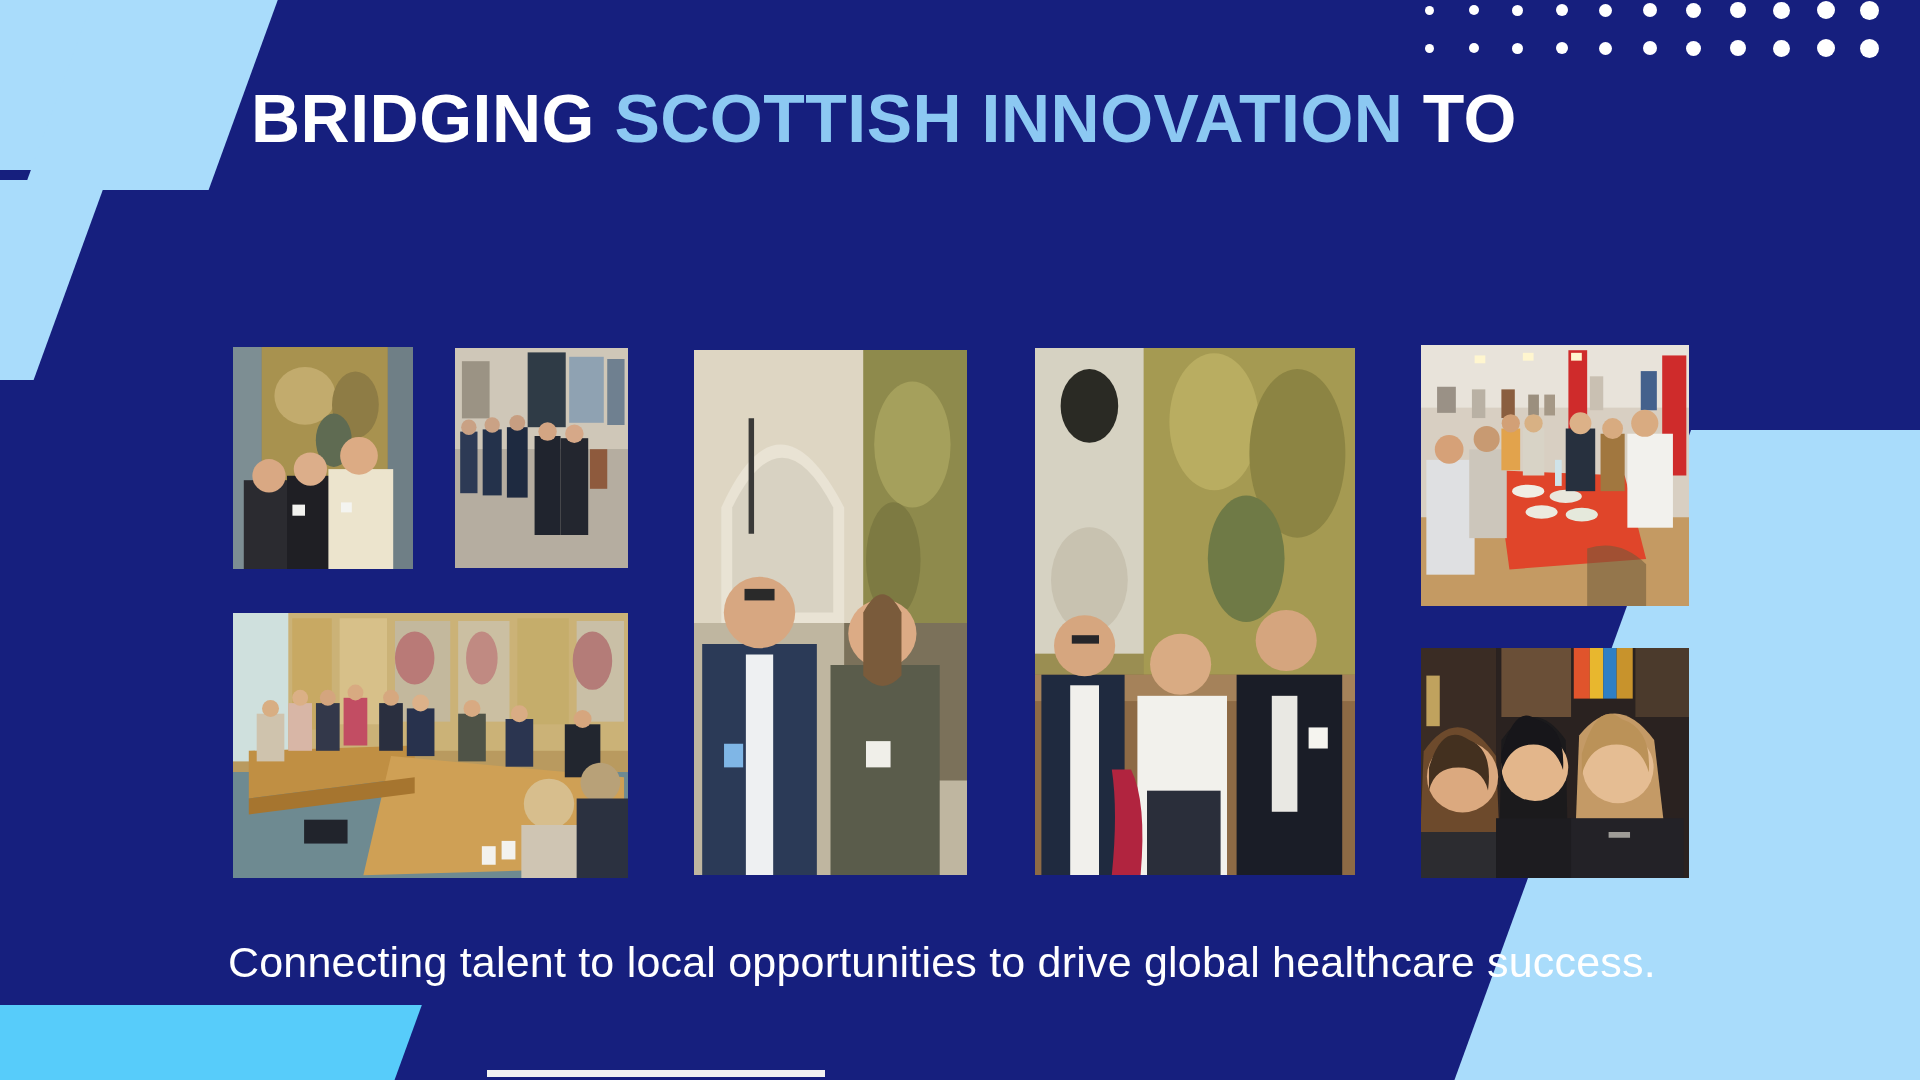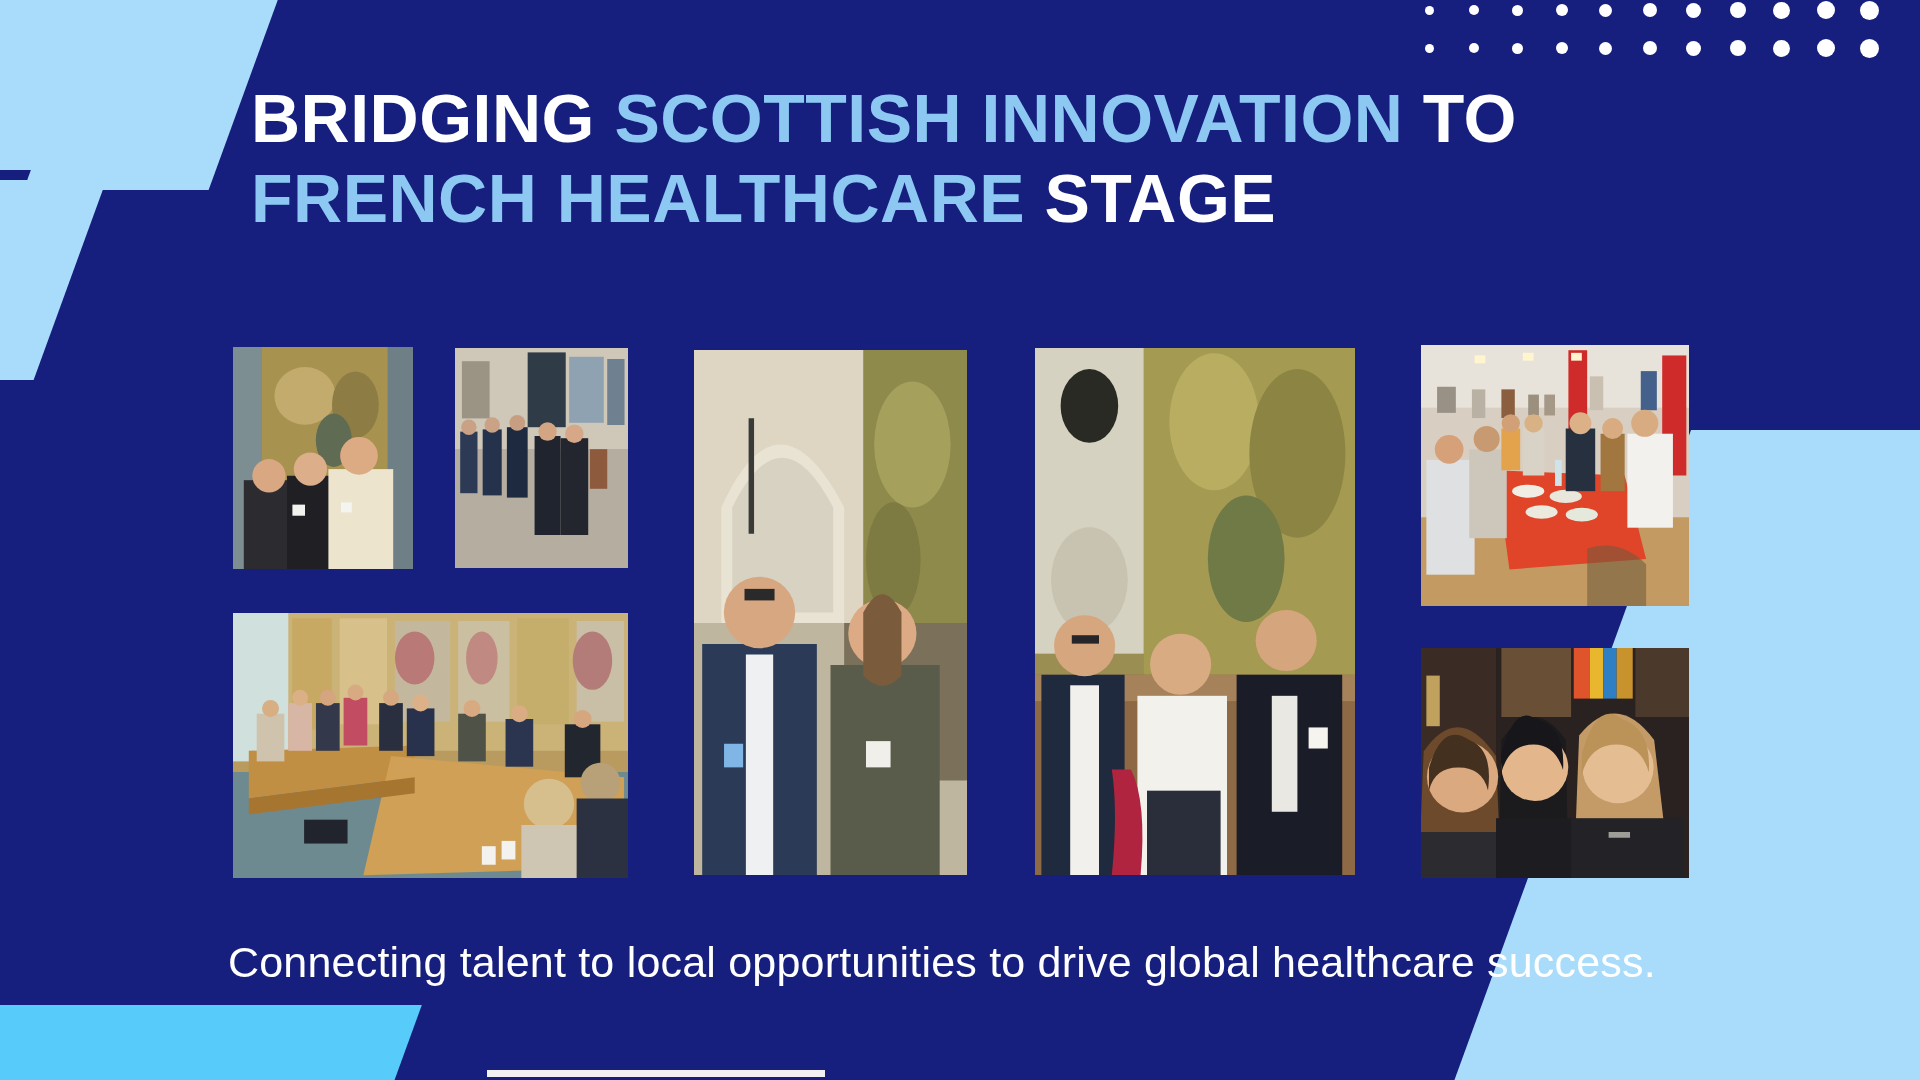--- a/index.html
+++ b/index.html
@@ -135,21 +135,20 @@
       <div class="dot" style="width: 14px; height: 14px; left: 222.5px; top: 41px;"></div>
       <div class="dot" style="width: 15px; height: 15px; left: 266px; top: 40.5px;"></div>
       <div class="dot" style="width: 16px; height: 16px; left: 309.5px; top: 40px;"></div>
       <div class="dot" style="width: 17px; height: 17px; left: 353px; top: 39.5px;"></div>
       <div class="dot" style="width: 18px; height: 18px; left: 396.5px; top: 39px;"></div>
       <div class="dot" style="width: 19px; height: 19px; left: 440px; top: 38.5px;"></div>
     </div>
 
   <div id="title-block">
     <div class="title-line"><span class="t-white">BRIDGING </span><span class="t-light">SCOTTISH INNOVATION </span><span class="t-white">TO</span></div>
-    <div class="title-line"><span class="t-light">FRENCH HEALTHCARE </span><span class="t-white">STAGE</span></div>
   </div>
 
   <div id="collage">
       <div class="photo" title="Three attendees posing in front of a tapestry at a reception" aria-label="Three attendees posing in front of a tapestry at a reception" style="left: 233px; top: 347px; width: 180px; height: 222px;">
         <svg class="ph-art" width="180" height="222" viewBox="0 0 180 222" preserveAspectRatio="none">
       <rect width="180" height="222" fill="#8a7a4e"></rect>
       <rect x="0" y="0" width="28.8" height="222" fill="#7d8e93"></rect>
       <rect x="28.8" y="0" width="125.99999999999999" height="155.39999999999998" fill="#a8924f"></rect>
       <ellipse cx="72" cy="48.84" rx="30.6" ry="28.86" fill="#c2ab6d"></ellipse>
       <ellipse cx="122.4" cy="57.72" rx="23.400000000000002" ry="33.3" fill="#8e7c45"></ellipse>

